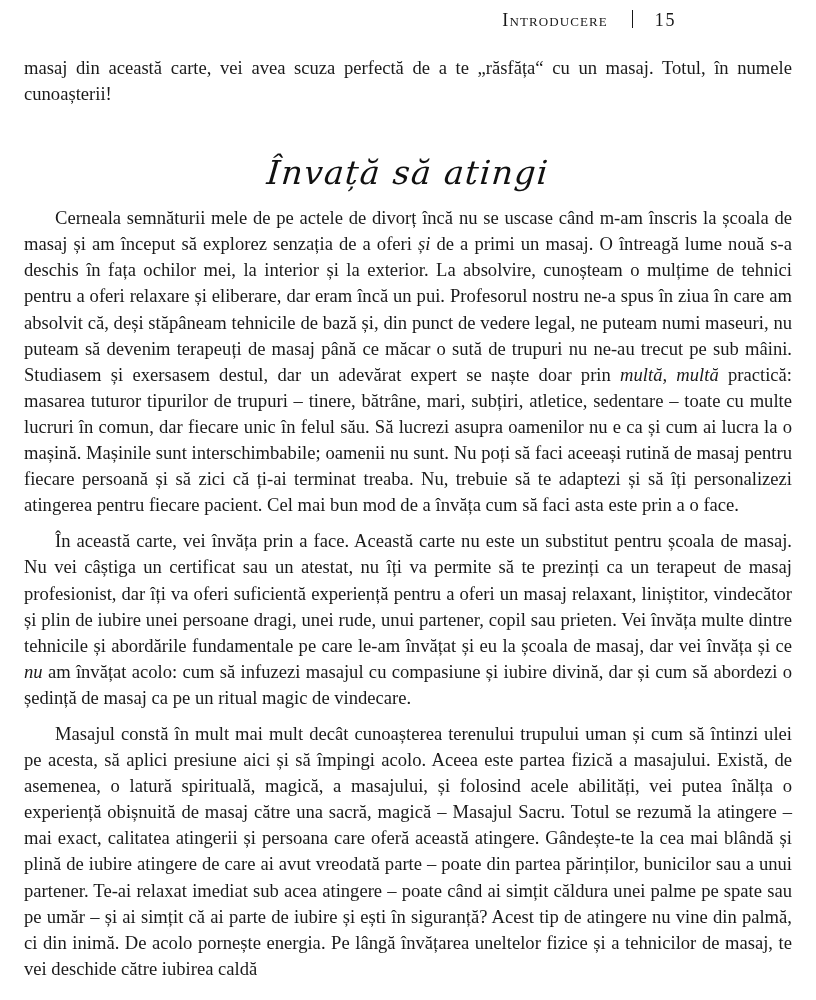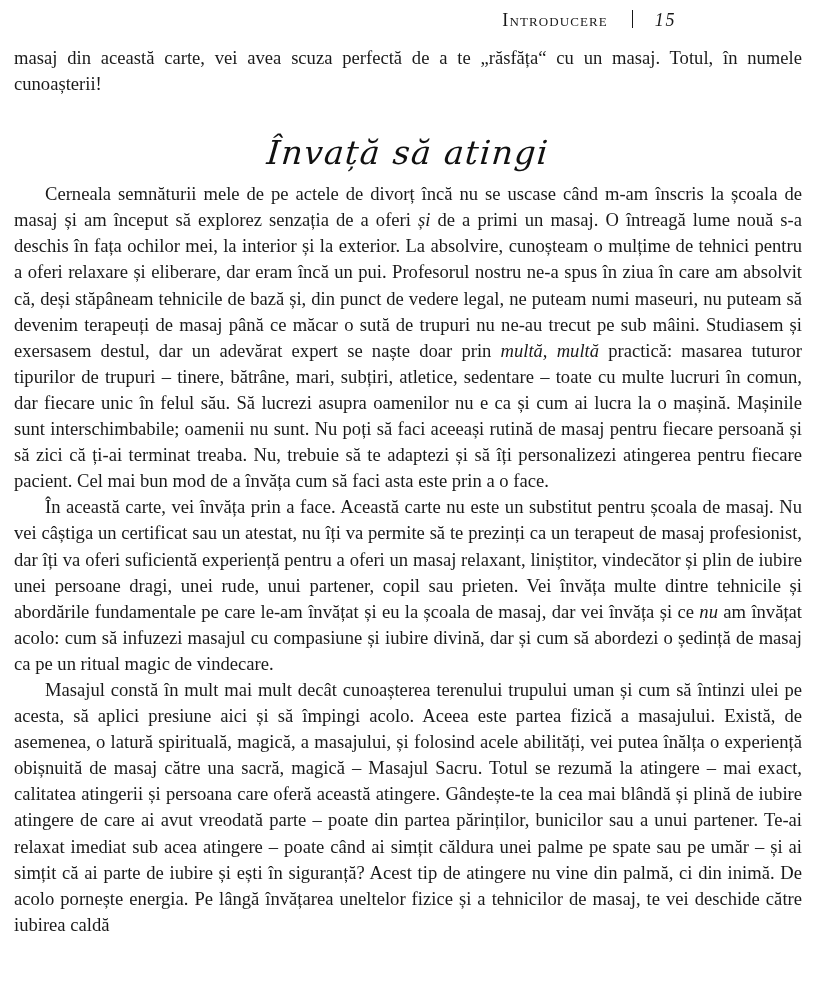--- a/index.html
+++ b/index.html
@@ -50,33 +50,32 @@
     background: #171717;
     margin: 0 22px 0 24px;
     position: relative;
     top: 2px;
   }
   .rh-page {
     font-family: "Liberation Serif", "DejaVu Serif", serif;
     font-size: 18px;
     letter-spacing: 1.6px;
     line-height: 1;
-    font-style: italic;
   }
 
   
   .textblock {
     position: absolute;
     left: 14px;
     top: 45px;
     width: 788px;
   }
 
   p.para {
-    margin: 0;
+    margin: 10px;
     font-size: 18.6px;
     line-height: 26.1px;
     text-align: justify;
     text-justify: inter-word;
     hyphens: manual;
     -webkit-hyphens: manual;
   }
   p.para.indent {
     text-indent: 31px;
   }

